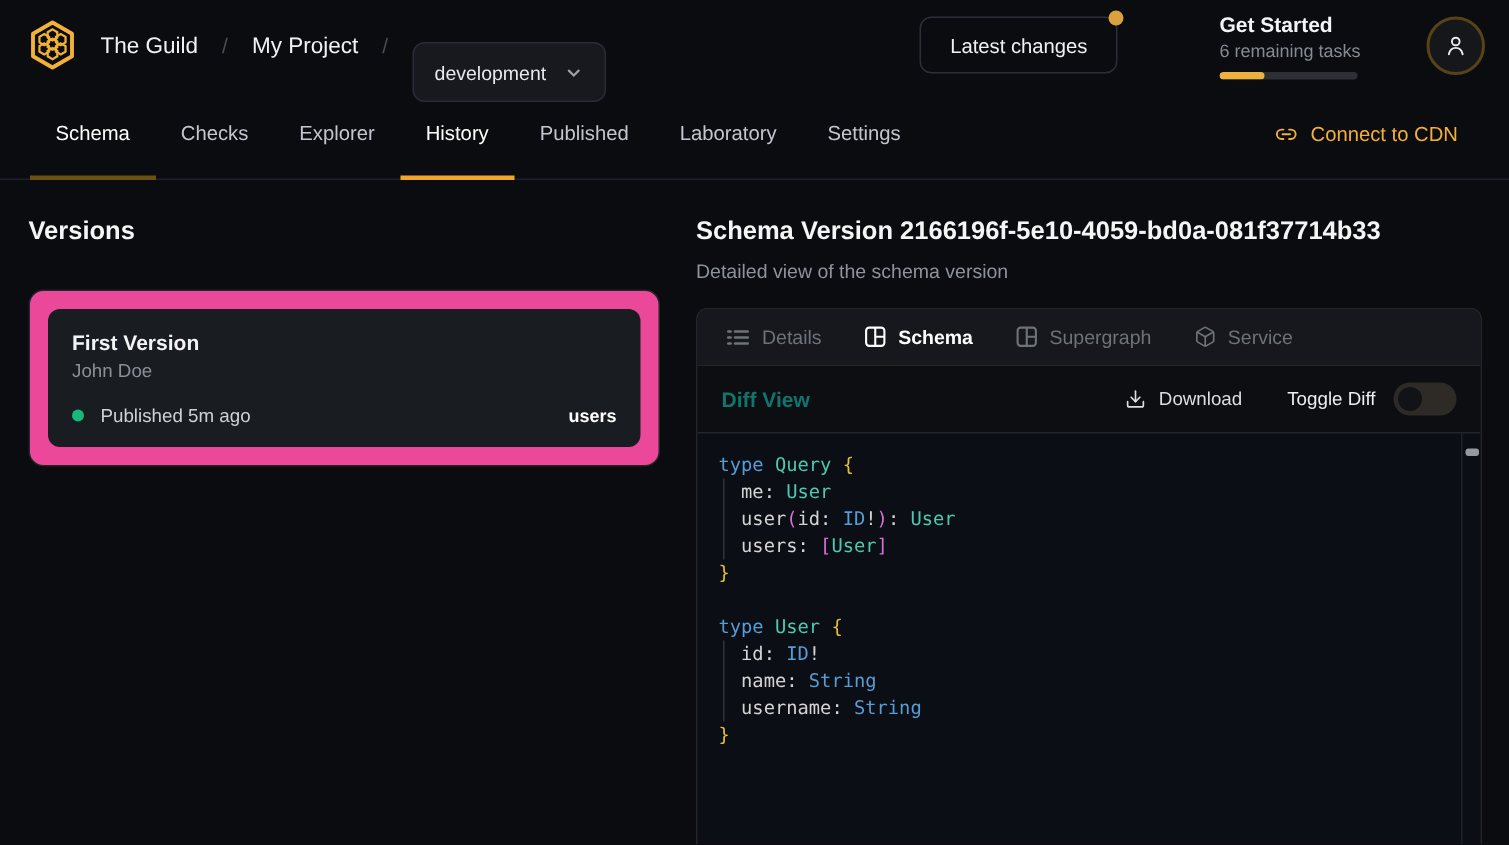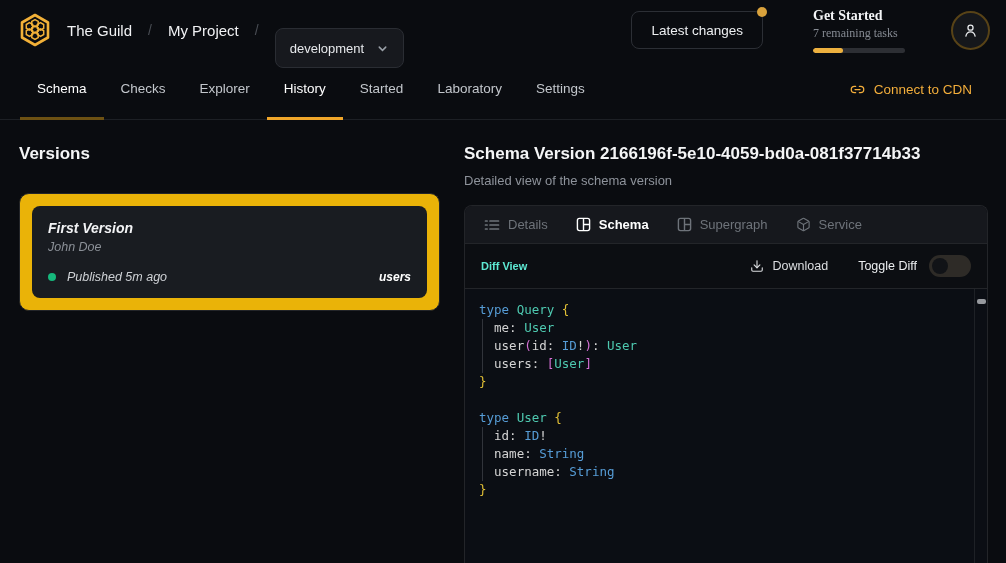--- a/index.html
+++ b/index.html
@@ -26,21 +26,21 @@
   .top-spacer { flex:1; }
   .latest-btn {
     position:relative; height:38px; padding:0 19px;
     background:transparent; border:1px solid #2c2f35; border-radius:8px;
     color:#eef0f2; font-size:13.5px; cursor:pointer; font-family:inherit;
   }
   .latest-btn .notif-dot {
     position:absolute; top:-5px; right:-5px; width:10px; height:10px;
     border-radius:50%; background:#d9a23c;
   }
-  .get-started { margin-left:50px; width:92px;font-family:Liberation Serif, serif; }
+  .get-started { margin-left:68px; width:92px; }
   .gs-title { font-size:14px; font-weight:700; color:#f3f4f6; line-height:17px; }
   .gs-sub { font-size:12px; color:#868b93; margin-top:2px; white-space:nowrap; }
   .gs-bar { margin-top:7px; height:5px; width:92px; border-radius:3px; background:#2d2f34; overflow:hidden; }
   .gs-fill { height:100%; background:#edb13f; border-radius:3px; }
   .avatar {
     margin-left:46px; width:39px; height:39px; border-radius:50%;
     background:#15171b; border:2px solid #584317;
     display:flex; align-items:center; justify-content:center; cursor:pointer;
   }
 
@@ -60,21 +60,21 @@
   
   .main { display:flex; height:443px; }
   .panel-left { width:464px; flex:0 0 auto; padding:22px 24px 0 19px; }
   .panel-right { flex:1; padding:22px 18px 0 0; display:flex; flex-direction:column; min-width:0; }
   .panel-title { font-size:17px; font-weight:700; color:#f4f5f6; line-height:24px; }
   .panel-sub { font-size:13px; color:#8e939b; margin-top:7px; }
 
   
   .versions-card {
     margin-top:27px; border:1px solid #232529; border-radius:10px;
-    background:#eab308; padding:12px;font-style:italic;
+    background:#ec4899; padding:12px;
   }
   .version-item {
     background:#191c21; border-radius:8px; padding:14px 16px; cursor:pointer;
   }
   .vi-name { font-size:14px; font-weight:700; color:#f2f3f5; }
   .vi-author { font-size:12.5px; color:#8b9097; margin-top:4px; }
   .vi-meta { display:flex; align-items:center; margin-top:16px; }
   .vi-dot { width:8px; height:8px; border-radius:50%; background:#16b87c; }
   .vi-status { font-size:12.5px; color:#ced1d5; margin-left:11px; }
   .vi-badge { margin-left:auto; font-size:12px; font-weight:700; color:#fff; }
@@ -91,21 +91,21 @@
   }
   .dt-tab {
     display:flex; align-items:center; gap:8px; padding:0 11px; height:100%;
     font-size:13px; color:#6e737a; cursor:pointer;
   }
   .dt-tab.is-active { color:#ffffff; font-weight:600; }
   .diff-row {
     height:45px; flex:0 0 auto; display:flex; align-items:center;
     padding:0 16px; border-top:1px solid #232529; background:#0c0e12;
   }
-  .diff-title { font-size:11px; font-weight:700; color:#5eead4; }
+  .diff-title { font-size:14px; font-weight:700; color:#0f766e; }
   .dl-btn {
     margin-left:auto; display:flex; align-items:center; gap:9px;
     color:#dcdee1; font-size:12.5px; cursor:pointer; background:none; border:none; font-family:inherit;
   }
   .toggle-label { margin-left:30px; font-size:12.5px; color:#eceef0; }
   .switch {
     margin-left:12px; width:42px; height:22px; border-radius:11px;
     background:#2e2b27; position:relative; cursor:pointer; flex:0 0 auto;
   }
   .switch .knob {
@@ -171,21 +171,21 @@
 
   <span class="top-spacer"></span>
 
   <button class="latest-btn">
     <span>Latest changes</span>
     <span class="notif-dot"></span>
   </button>
 
   <div class="get-started">
     <div class="gs-title">Get Started</div>
-    <div class="gs-sub">7 remaining tasks</div>
+    <div class="gs-sub">6 remaining tasks</div>
     <div class="gs-bar">
       <div class="gs-fill" style="width: 33%;"></div>
     </div>
   </div>
 
   <div class="avatar">
     <span>
       <svg width="17" height="17" viewBox="0 0 24 24" fill="none" stroke="#e8eaec" stroke-width="1.8" stroke-linecap="round">
         <circle cx="12" cy="8" r="3.6"></circle>
           <path d="M5.5 20c.8-4 3.4-6 6.5-6s5.7 2 6.5 6"></path>
@@ -201,21 +201,21 @@
   <div class="nav-tab">
       <span>Checks</span>
     </div>
   <div class="nav-tab">
       <span>Explorer</span>
     </div>
   <div class="nav-tab is-active">
       <span>History</span>
     </div>
   <div class="nav-tab">
-      <span>Started</span>
+      <span>Published</span>
     </div>
   <div class="nav-tab">
       <span>Laboratory</span>
     </div>
   <div class="nav-tab">
       <span>Settings</span>
     </div>
 
   <div class="cdn-link">
     <span>

